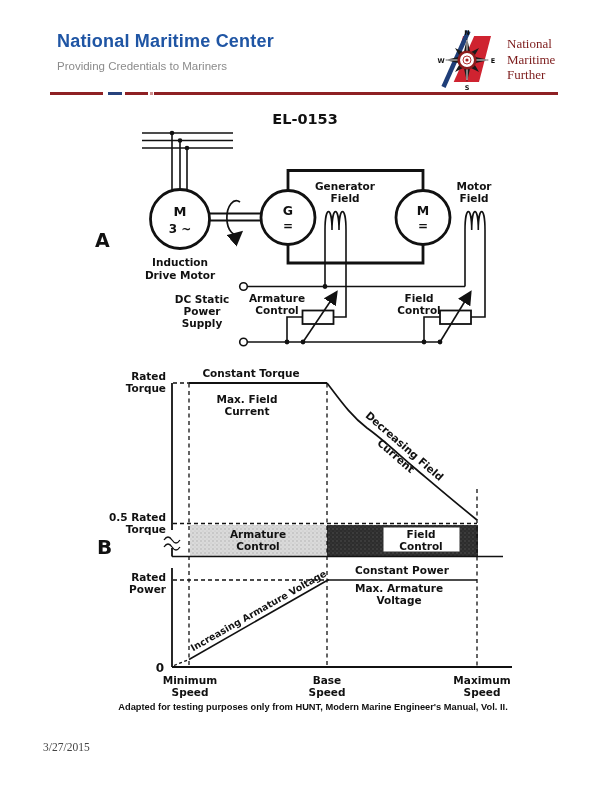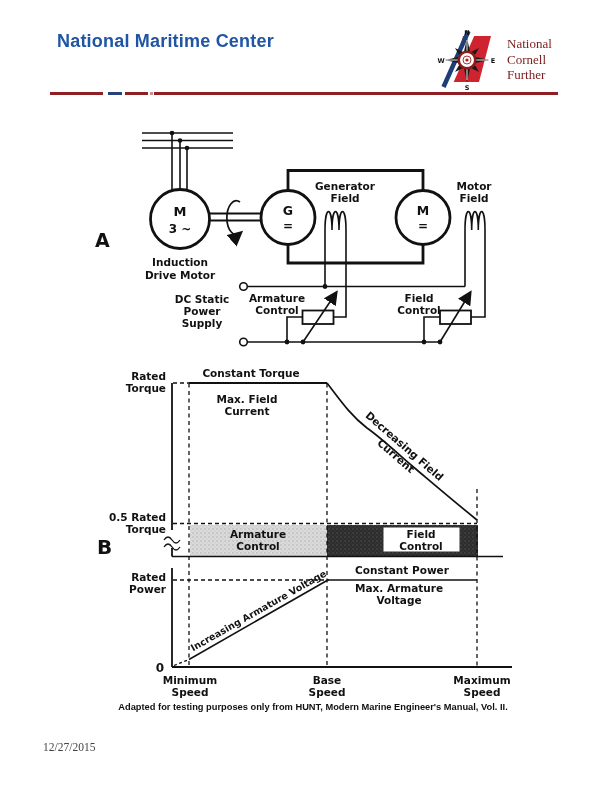--- a/index.html
+++ b/index.html
@@ -15,20 +15,21 @@
   #footer{left:7px;top:701px;width:612px;text-align:center;}
   #footer p{margin:0;font:bold 9.3px "Liberation Sans",sans-serif;line-height:12.2px;color:#111;}
   #date{left:43px;top:741px;font:11.5px "Liberation Serif",serif;color:#444;}
 </style>
 </head>
 <body>
 
 <div id="page">
 
   <div class="abs" id="org-name">National Maritime Center</div>
+  <div class="abs" id="tagline">Providing Credentials to Mariners</div>
 
   <div class="rule" style="left:50px;width:53px;"></div>
   <div class="rule" style="left:108px;width:14px;background:#27427c;"></div>
   <div class="rule" style="left:125px;width:23px;"></div>
   <div class="rule" style="left:150px;width:3px;background:#cf8f8f;"></div>
   <div class="rule" style="left:154px;width:404px;"></div>
 
   <svg class="abs" style="left:437px;top:27px;" width="60" height="64" viewBox="0 0 60 64">
     <polygon points="26,9 54,9 42,55 14,55" fill="#cf2330"></polygon>
     <line x1="35" y1="4" x2="10" y2="60" stroke="#ffffff" stroke-width="8"></line>
@@ -40,24 +41,25 @@
     <circle cx="30" cy="33" r="8.3" fill="#ffffff" stroke="#8c1c1c" stroke-width="2.6"></circle>
     <circle cx="30" cy="33" r="4" fill="none" stroke="#b23434" stroke-width="1"></circle>
     <circle cx="30" cy="33" r="1.6" fill="#a22222"></circle>
     <text x="30" y="8" font-size="6.5" text-anchor="middle" font-family="Liberation Serif,serif">N</text>
     <text x="56" y="35.5" font-size="6.5" text-anchor="middle" font-family="Liberation Serif,serif">E</text>
     <text x="30" y="63" font-size="6.5" text-anchor="middle" font-family="Liberation Serif,serif">S</text>
     <text x="4" y="35.5" font-size="6.5" text-anchor="middle" font-family="Liberation Serif,serif">W</text>
   </svg>
   <div class="abs" id="logo-text">
     <div>National</div>
-    <div>Cornell</div>
+    <div>Maritime</div>
     <div>Further</div>
   </div>
 
+  <div class="abs" id="exam-code">EL-0153</div>
 
   <svg class="abs" style="left:90px;top:108px;" width="424" height="254" viewBox="90 108 424 254">
     <defs>
       <marker id="ah" markerWidth="9" markerHeight="9" refX="7" refY="4.5" orient="auto">
         <path d="M0,0 L9,4.5 L0,9 Z" fill="#111"></path>
       </marker>
     </defs>
 
     <g stroke="#111" stroke-width="1.6">
       <line x1="142" y1="133" x2="233" y2="133"></line>
@@ -220,15 +222,15 @@
     <text x="190" y="696" font-size="10.5" text-anchor="middle">Speed</text>
     <text x="327" y="684" font-size="10.5" text-anchor="middle">Base</text>
     <text x="327" y="696" font-size="10.5" text-anchor="middle">Speed</text>
     <text x="482" y="684" font-size="10.5" text-anchor="middle">Maximum</text>
     <text x="482" y="696" font-size="10.5" text-anchor="middle">Speed</text>
   </svg>
 
   <div class="abs" id="footer">
     <p>Adapted for testing purposes only from HUNT, Modern Marine Engineer's Manual, Vol. II.</p>
   </div>
-  <div class="abs" id="date">12/27/2015</div>
+  <div class="abs" id="date">3/27/2015</div>
 
 </div>
 
 </body></html>

